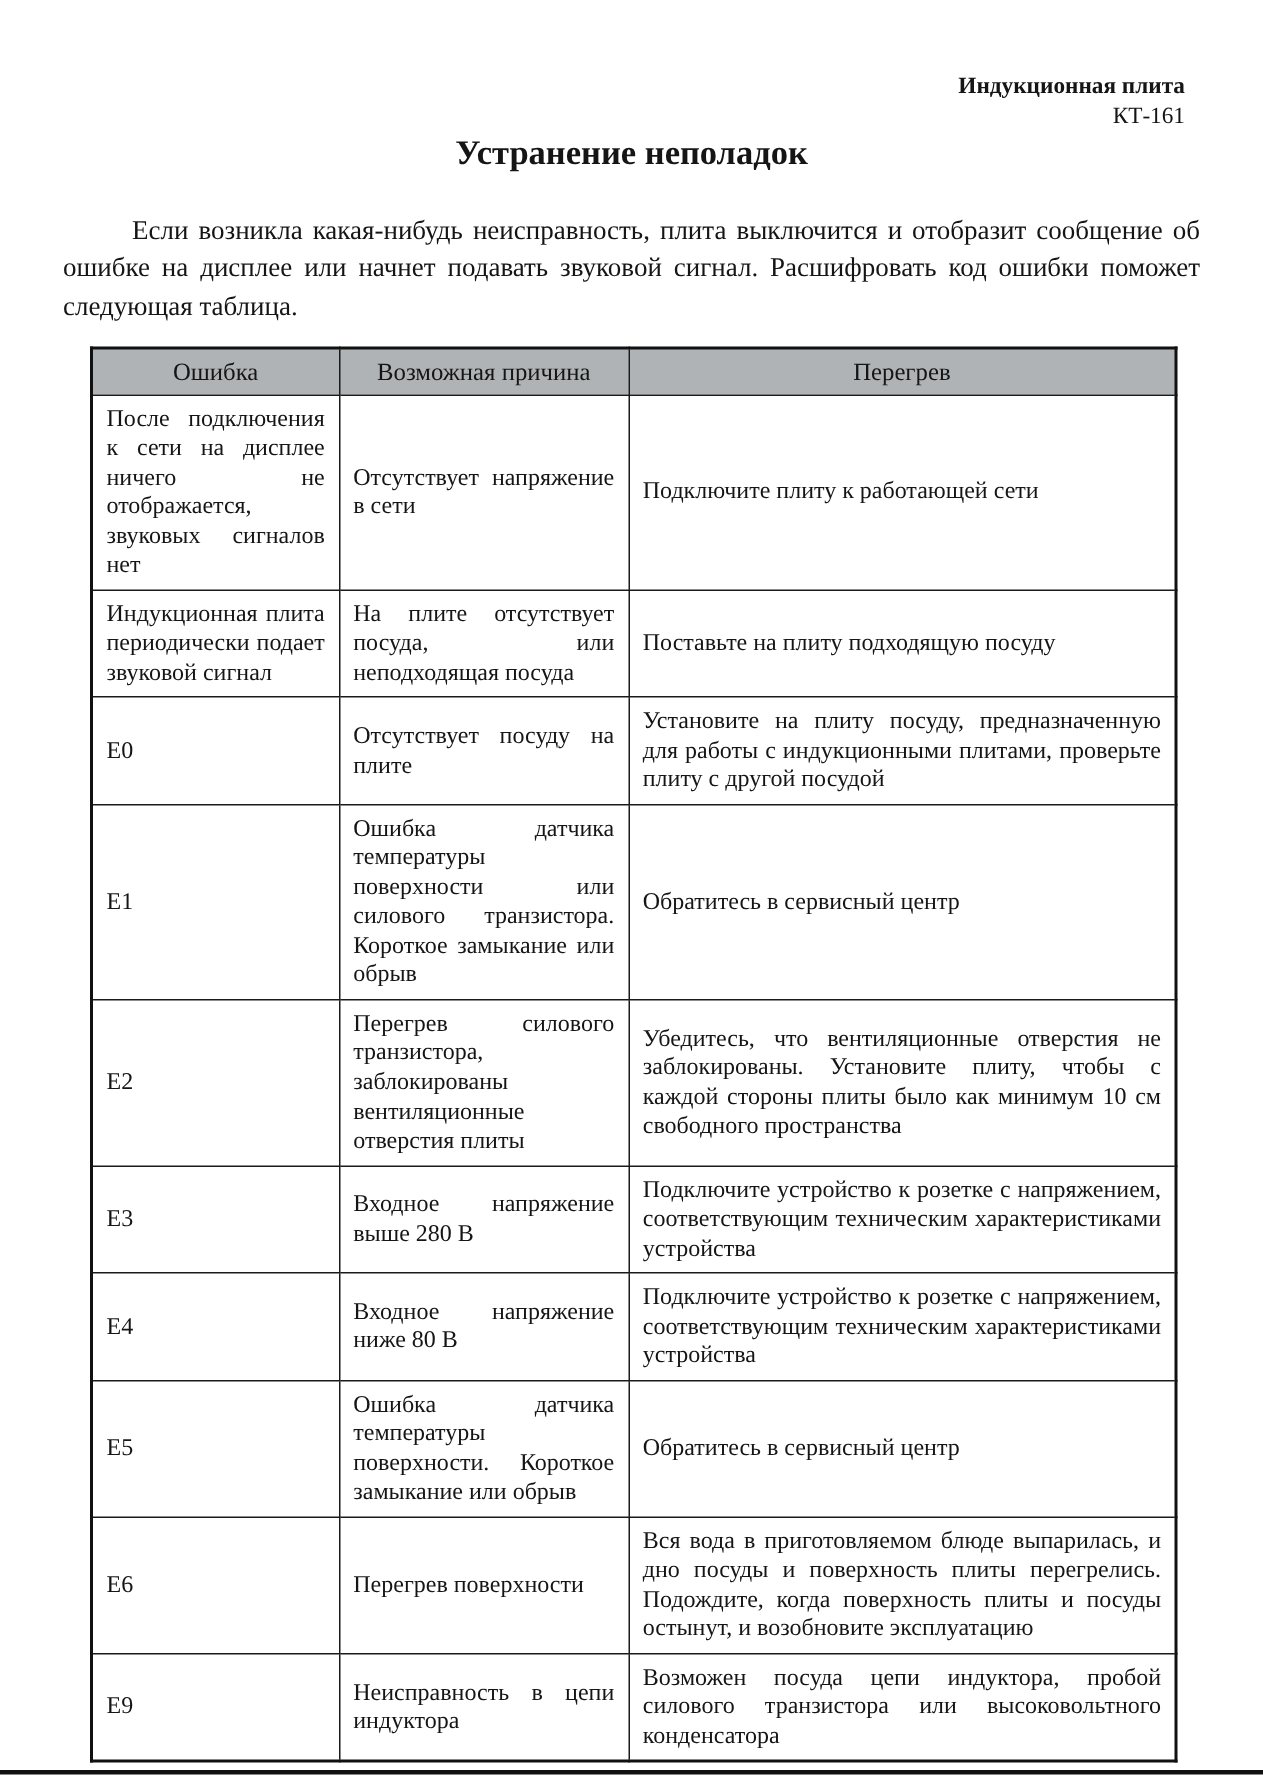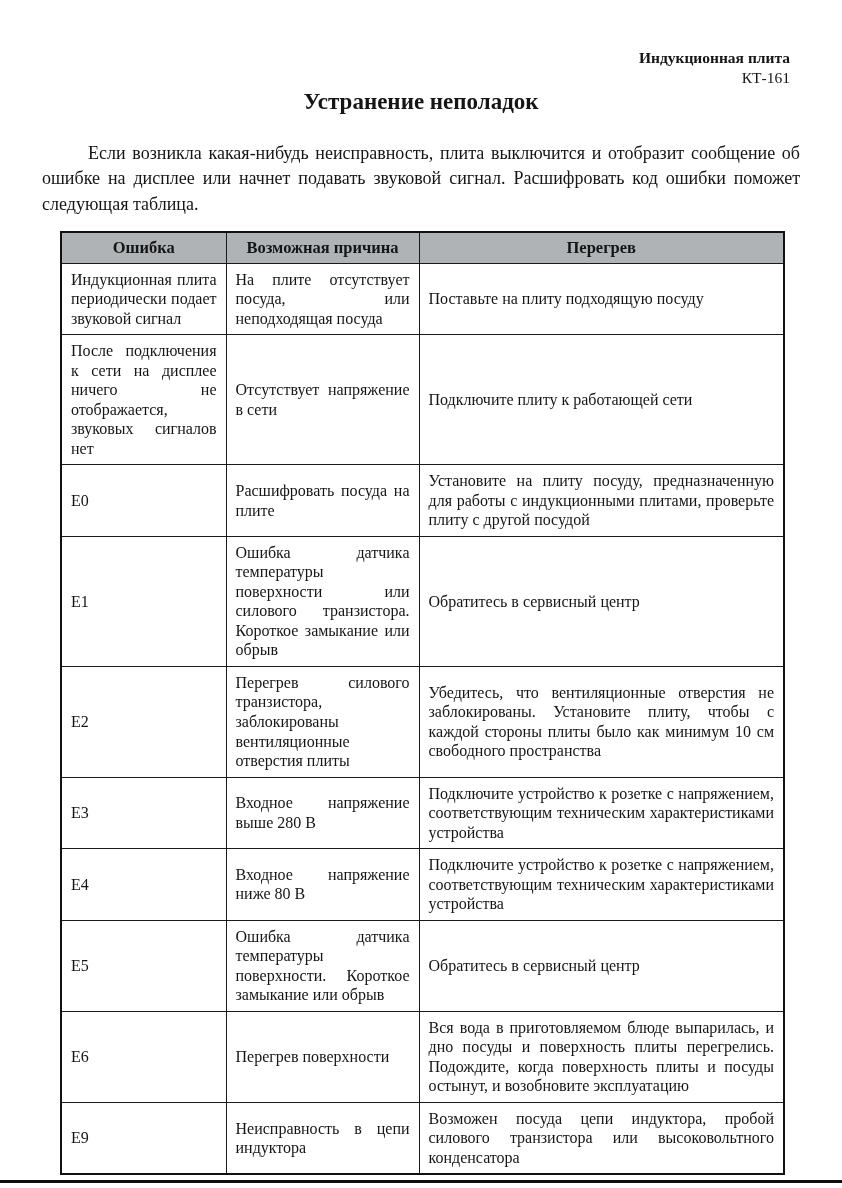--- a/index.html
+++ b/index.html
@@ -43,21 +43,21 @@
     table-layout: fixed;
     font-size: 16px;
     line-height: 1.22;
   }
   table.trouble, table.trouble th, table.trouble td {
     border: 1px solid #1a1a1a;
   }
   table.trouble { border: 2px solid #111; }
   table.trouble th {
     background: #b0b3b5;
-    font-weight: bold;
+    font-weight: normal;
     text-align: center;
     padding: 5px 6px;
     font-size: 16.5px;
   }
   table.trouble td {
     padding: 6px 9px;
     vertical-align: middle;
     text-align: justify;
   }
   td.col-error   { text-align: left; }
@@ -93,32 +93,32 @@
     </colgroup>
     <thead>
       <tr>
         <th style="background: rgb(176, 179, 181);">Ошибка</th>
         <th style="background: rgb(176, 179, 181);">Возможная причина</th>
         <th style="background: rgb(176, 179, 181);">Перегрев</th>
       </tr>
     </thead>
     <tbody>
       <tr>
+        <td class="col-error">После подключения к сети на дисплее ничего не отображается, звуковых сигналов нет</td>
+        <td>Отсутствует напряжение в сети</td>
+        <td>Подключите плиту к работающей сети</td>
+      </tr>
+      <tr>
         <td class="col-error">Индукционная плита периодически подает звуковой сигнал</td>
         <td>На плите отсутствует посуда, или неподходящая посуда</td>
         <td>Поставьте на плиту подходящую посуду</td>
       </tr>
       <tr>
-        <td class="col-error">После подключения к сети на дисплее ничего не отображается, звуковых сигналов нет</td>
-        <td>Отсутствует напряжение в сети</td>
-        <td>Подключите плиту к работающей сети</td>
-      </tr>
-      <tr>
         <td class="col-error">E0</td>
-        <td>Расшифровать посуда на плите</td>
+        <td>Отсутствует посуду на плите</td>
         <td>Установите на плиту посуду, предназначенную для работы с индукционными плитами, проверьте плиту с другой посудой</td>
       </tr>
       <tr>
         <td class="col-error">E1</td>
         <td>Ошибка датчика температуры поверхности или силового транзистора. Короткое замыкание или обрыв</td>
         <td>Обратитесь в сервисный центр</td>
       </tr>
       <tr>
         <td class="col-error">E2</td>
         <td>Перегрев силового транзистора, заблокированы вентиляционные отверстия плиты</td>

